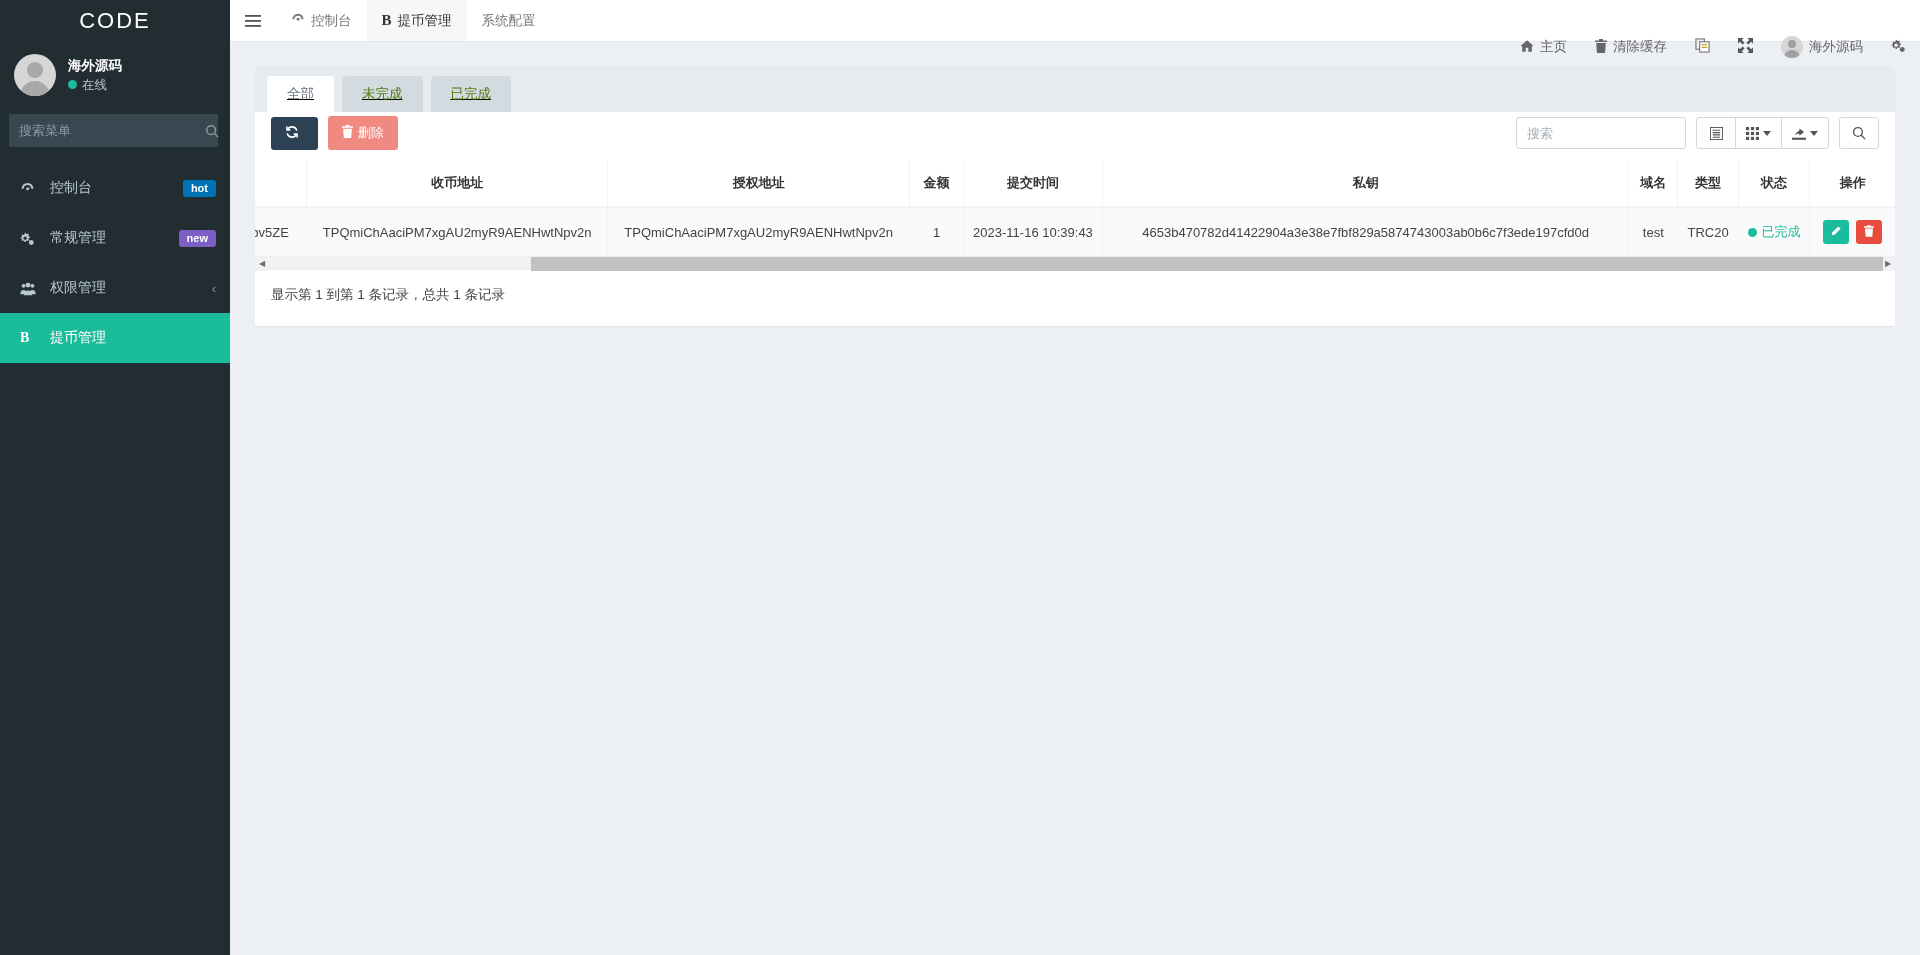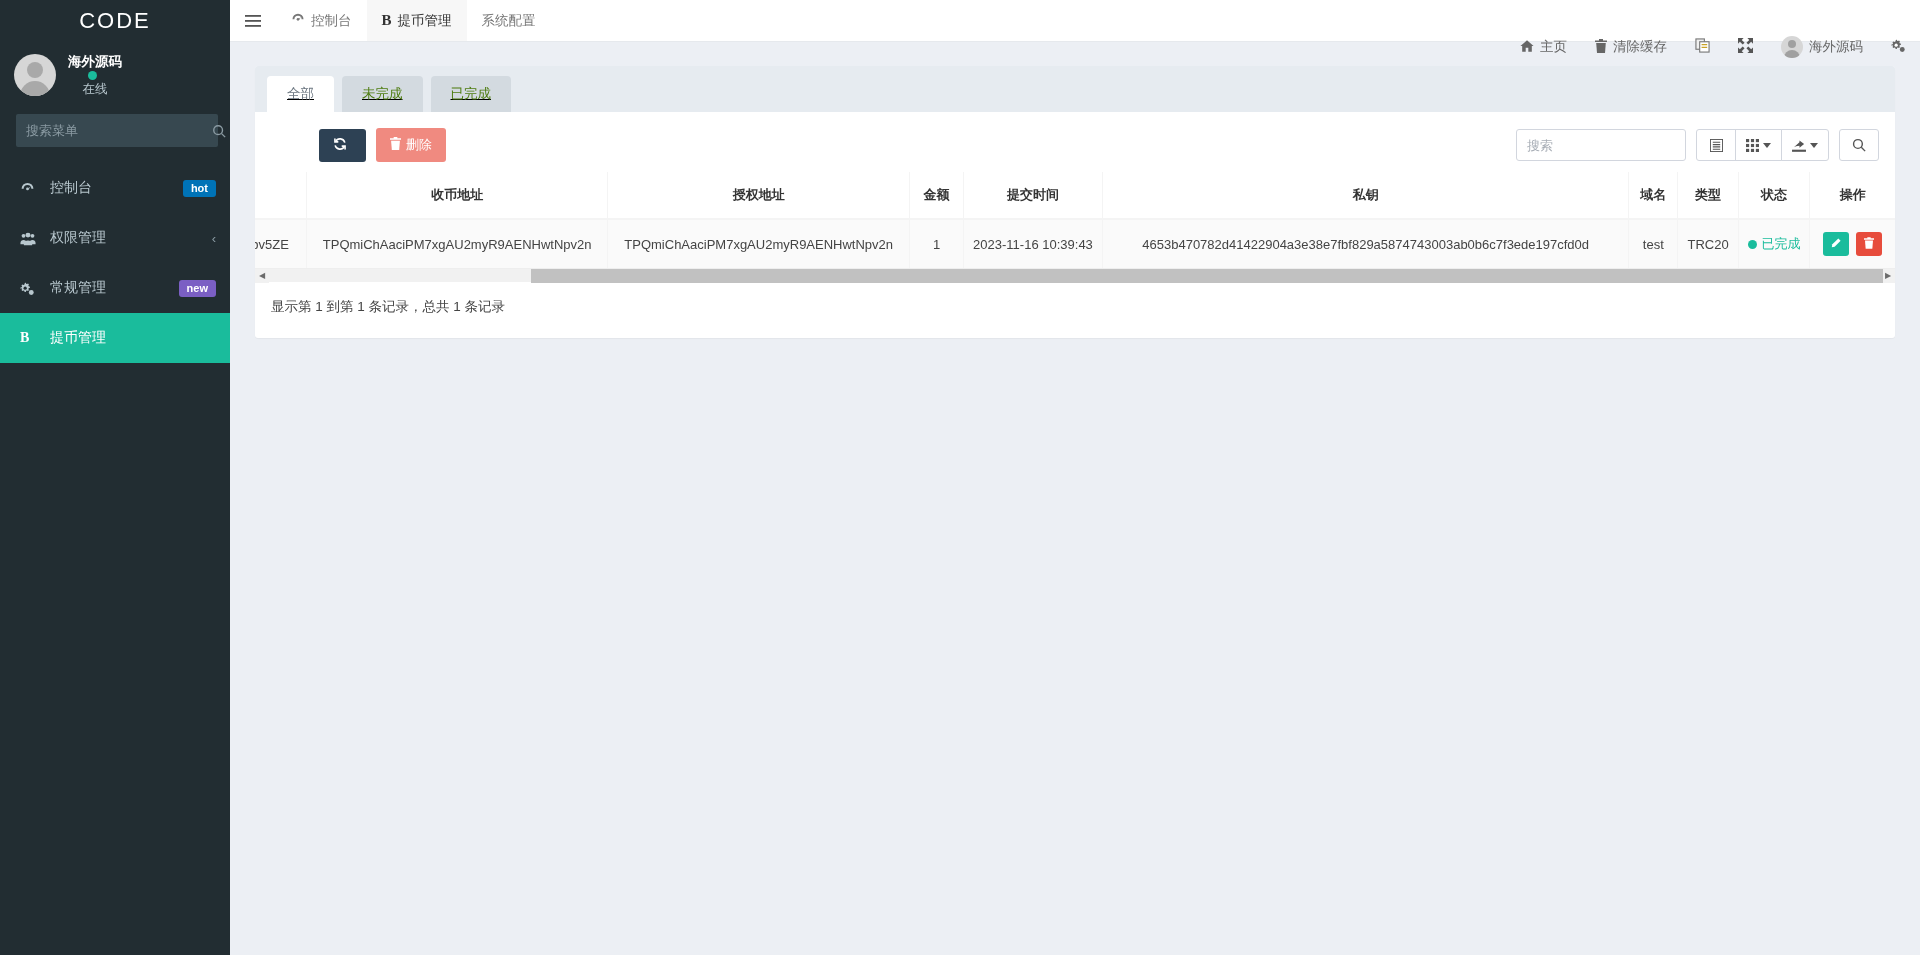--- a/index.html
+++ b/index.html
@@ -34,27 +34,27 @@
   .avatar-big::before {
     content: ""; position: absolute; top: 8px; left: 13px;
     width: 16px; height: 16px; border-radius: 50%; background: #a9a9a9;
   }
   .avatar-big::after {
     content: ""; position: absolute; top: 27px; left: 6px;
     width: 30px; height: 22px; border-radius: 15px 15px 0 0; background: #a9a9a9;
   }
   .user-info { margin-left: 12px; line-height: 1.45; }
   .user-name { color: #ffffff; font-size: 13.5px; font-weight: bold; }
-  .user-status { font-size: 12.5px; color: #b8c7ce; display: flex; align-items: center; flex-direction: column; }
+  .user-status { font-size: 12.5px; color: #b8c7ce; display: flex; align-items: center; }
   .dot-online {
     width: 9px; height: 9px; border-radius: 50%; background: #1abc9c;
     display: inline-block; margin-right: 5px;
   }
   .search-box {
-    margin: 6px 12px 12px 16px; height: 33px; background: #374850;
+    margin: 6px 12px 12px 9px; height: 33px; background: #374850;
     display: flex; align-items: center; border-radius: 2px;
   }
   .search-box input {
     flex: 1; background: transparent; border: none; outline: none;
     color: #cfd8dc; font-size: 13px; padding: 0 10px;
     font-family: "Liberation Sans", sans-serif;
   }
   .search-box input::placeholder { color: #8b9ba3; }
   .search-box .sbtn {
     width: 34px; height: 33px; display: flex; align-items: center; justify-content: center;
@@ -122,21 +122,21 @@
     border-radius: 3px 3px 0 0;
     text-decoration: underline;
   }
   .tab {
     padding: 9px 20px; font-size: 13.5px; color: #4d7c0f; cursor: pointer;
     background: #d3dae0; border-radius: 4px 4px 0 0;
   }
   .tab.active { background: #ffffff; color: #6b7680; }
 
   .toolbar {
-    display: flex; align-items: center; padding: 16px 16px 10px 16px; min-width: 0; margin-left: 48px;
+    display: flex; align-items: center; padding: 4px 16px 10px 16px; min-width: 0;
   }
   .btn {
     border: none; border-radius: 3px; cursor: pointer; font-size: 13px;
     display: inline-flex; align-items: center; gap: 5px;
     font-family: "Liberation Sans", sans-serif;
   }
   .btn-dark { background: #2d4154; color: #fff; padding: 8px 14px; }
   .btn-danger { background: #f08a80; color: #fff; padding: 8px 14px; }
   .tb-grow { flex: 1; }
   .search-input {
@@ -241,47 +241,47 @@
       <div class="menu-item">
         <span class="mi-icon">
           <svg width="15" height="15" viewBox="0 0 16 16" fill="currentColor">
             <path d="M8 2a6.3 6.3 0 00-6.3 6.3h2.2A4.1 4.1 0 018 4.2a4.1 4.1 0 014.1 4.1h2.2A6.3 6.3 0 008 2z"></path>
             <circle cx="8" cy="8.4" r="1.5"></circle>
               <path d="M8.6 8l3-2.3-2.3 3z"></path>
           </svg>
         </span>
         <span class="mi-label">控制台</span>
         <span class="badge hot">hot</span>
+      </div>
+
+      <div class="menu-item">
+        <span class="mi-icon">
+          <svg width="15" height="15" viewBox="0 0 16 16" fill="currentColor">
+            <path d="M6.2 1.6l.3 1.3.9.4 1.2-.6.9.9-.6 1.2.4.9 1.3.3v1.3l-1.3.3-.4.9.6 1.2-.9.9-1.2-.6-.9.4-.3 1.3H4.9l-.3-1.3-.9-.4-1.2.6-.9-.9.6-1.2-.4-.9L.5 8.3V7l1.3-.3.4-.9-.6-1.2.9-.9 1.2.6.9-.4.3-1.3z"></path>
+            <circle cx="5.5" cy="7.6" r="1.7" fill="#222d32"></circle>
+            <circle cx="12" cy="12.2" r="2.6"></circle>
+          </svg>
+        </span>
+        <span class="mi-label">常规管理</span>
+        <span class="badge new">new</span>
       </div>
 
       <div class="menu-item">
         <span class="mi-icon">
           <svg width="16" height="15" viewBox="0 0 18 16" fill="currentColor">
             <circle cx="4" cy="5" r="2.2"></circle>
               <circle cx="14" cy="5" r="2.2"></circle>
               <circle cx="9" cy="4.2" r="2.8"></circle>
             <path d="M0.5 13c0-2.1 1.6-3.4 3.5-3.4S7.5 10.9 7.5 13v1.4h-7z"></path>
             <path d="M10.5 13c0-2.1 1.6-3.4 3.5-3.4s3.5 1.3 3.5 3.4v1.4h-7z"></path>
             <path d="M4.4 14.4c0-2.6 2-4.2 4.6-4.2s4.6 1.6 4.6 4.2v1.1H4.4z"></path>
           </svg>
         </span>
         <span class="mi-label">权限管理</span>
         <span class="chev">‹</span>
-      </div>
-
-      <div class="menu-item">
-        <span class="mi-icon">
-          <svg width="15" height="15" viewBox="0 0 16 16" fill="currentColor">
-            <path d="M6.2 1.6l.3 1.3.9.4 1.2-.6.9.9-.6 1.2.4.9 1.3.3v1.3l-1.3.3-.4.9.6 1.2-.9.9-1.2-.6-.9.4-.3 1.3H4.9l-.3-1.3-.9-.4-1.2.6-.9-.9.6-1.2-.4-.9L.5 8.3V7l1.3-.3.4-.9-.6-1.2.9-.9 1.2.6.9-.4.3-1.3z"></path>
-            <circle cx="5.5" cy="7.6" r="1.7" fill="#222d32"></circle>
-            <circle cx="12" cy="12.2" r="2.6"></circle>
-          </svg>
-        </span>
-        <span class="mi-label">常规管理</span>
-        <span class="badge new">new</span>
       </div>
 
       <div class="menu-item active">
         <span class="mi-icon bold-b">B</span>
         <span class="mi-label">提币管理</span>
       </div>
     </nav>
   </aside>
 
   <div class="right">

